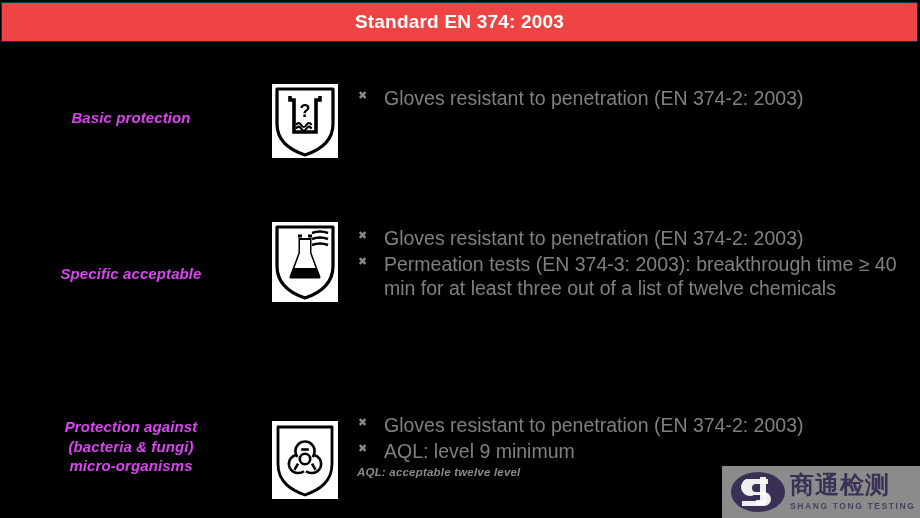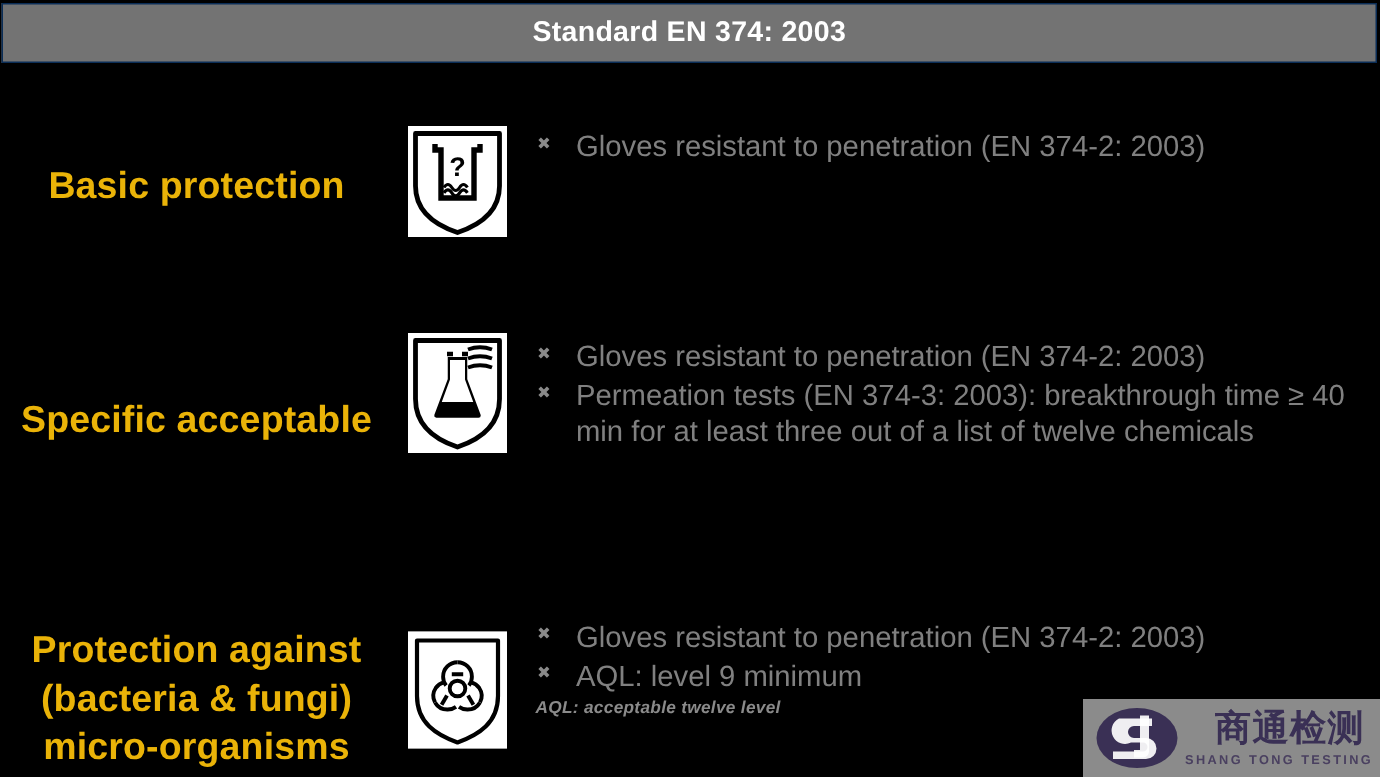--- a/index.html
+++ b/index.html
@@ -8,46 +8,47 @@
     background:#000000;
     font-family:"Liberation Sans", sans-serif;
     overflow:hidden;
     position:relative;
   }
   .slide{position:absolute;inset:0;}
 
   
   .header-bar{
     position:absolute;left:1px;top:2px;width:917px;height:40px;
-    background:#737373;
+    background:#ef4444;
     border:1px solid #0a2d57;
     box-sizing:border-box;
     display:flex;align-items:center;justify-content:center;
   }
   .header-title{
     color:#ffffff;
     font-size:19px;
     font-weight:bold;
     letter-spacing:.2px;
   }
 
   
   .row{position:absolute;left:0;width:920px;display:flex;align-items:flex-start;}
   .row-1{top:78px;}
   .row-2{top:222px;}
   .row-3{top:392px;margin-top:19px;}
 
   .label{
     width:262px;
-    color:#eab308;
-    font-weight:bold;
-    font-size:25px;
+    color:#d946ef;
+    font-weight:bold;
+    font-size:15px;
     text-align:center;
     line-height:1.30;
     letter-spacing:.1px;
+    font-style:italic;
   }
   .label-1{padding-top:30px;}
   .label-2{padding-top:42px;}
   .label-3{padding-top:6px;}
 
   .icon-cell{
     width:86px;
     display:flex;justify-content:center;
     flex:none;
   }
@@ -111,21 +112,20 @@
     margin-left:4px;
     display:flex;flex-direction:column;justify-content:center;
   }
   .logo-cn{
     color:#3a3055;
     font-size:24px;
     font-weight:bold;
     letter-spacing:1px;
     line-height:1.05;
     font-family:"DejaVu Sans", sans-serif;
-    margin-left:20px;
   }
   .logo-en{
     color:#4a4060;
     font-size:8.5px;
     font-weight:bold;
     letter-spacing:1.6px;
     line-height:1.2;
     margin-top:2px;
   }
 </style>

